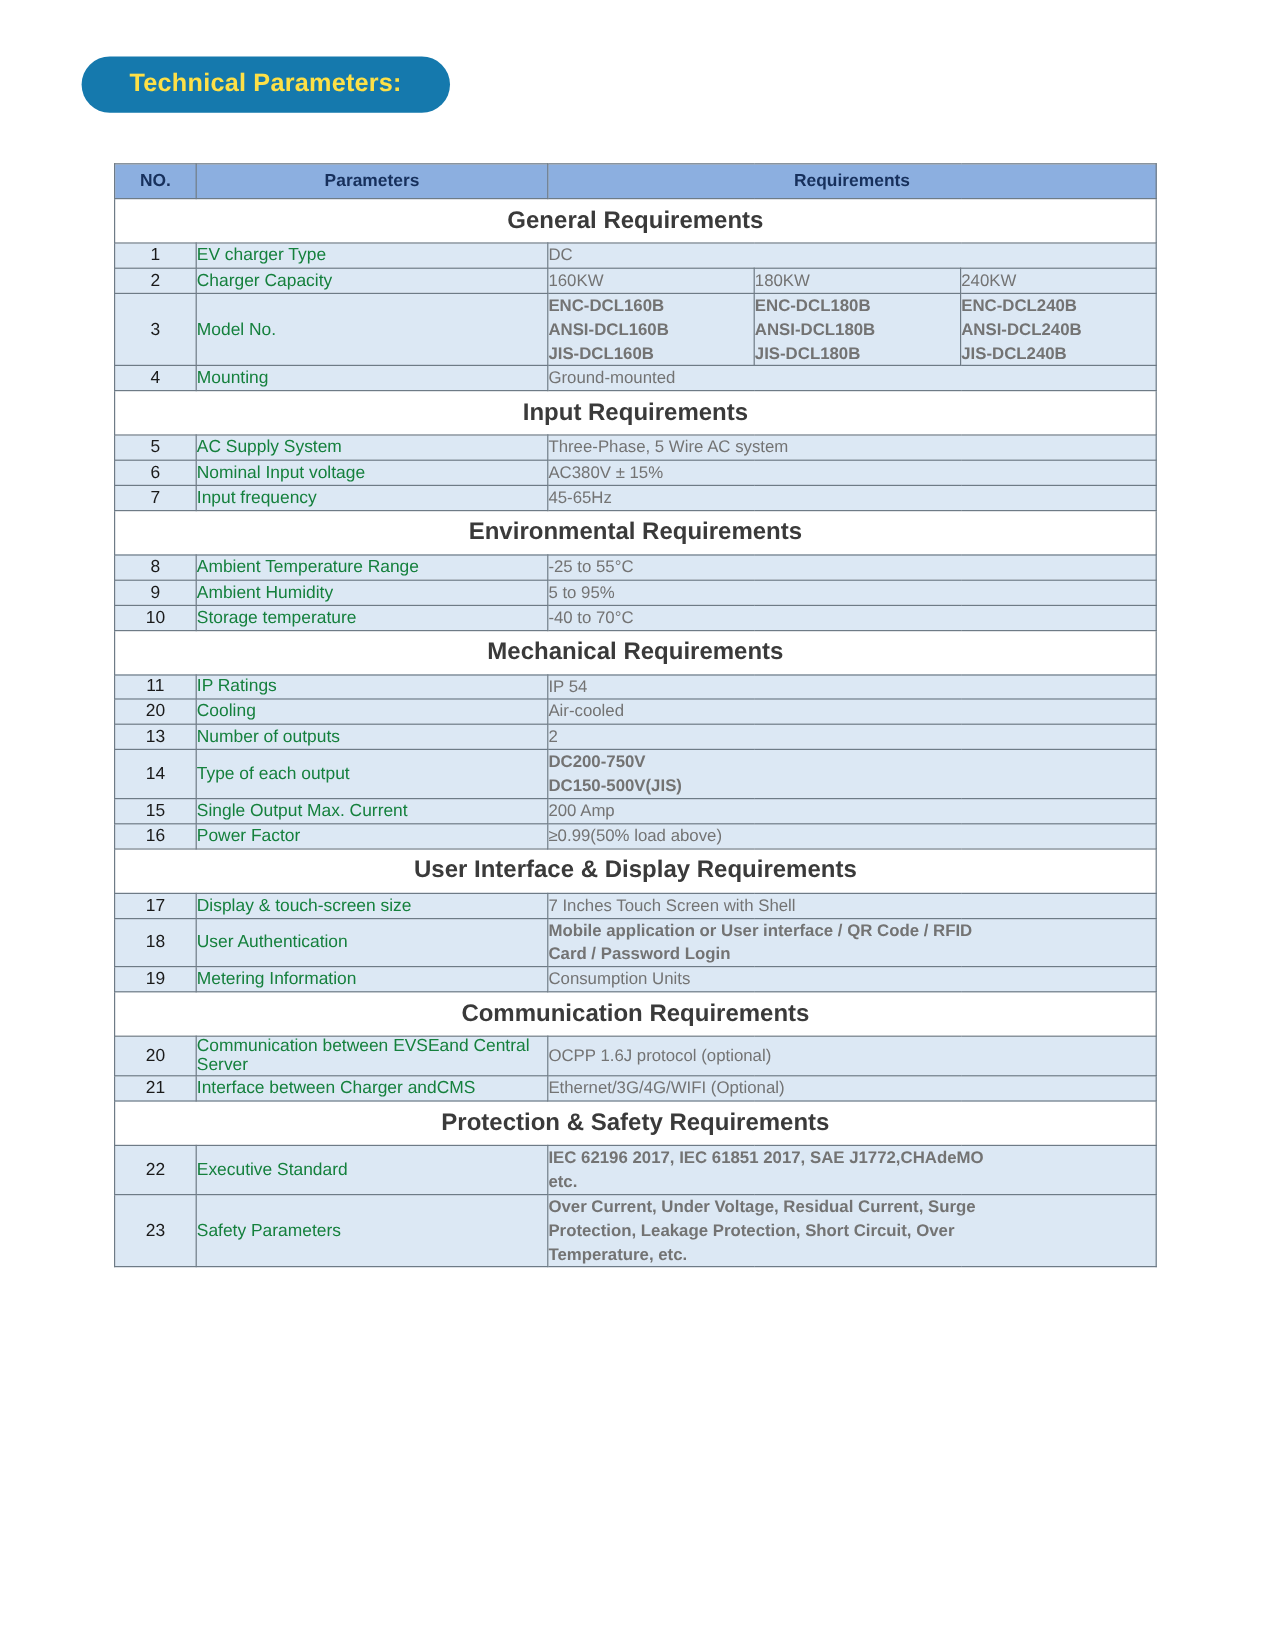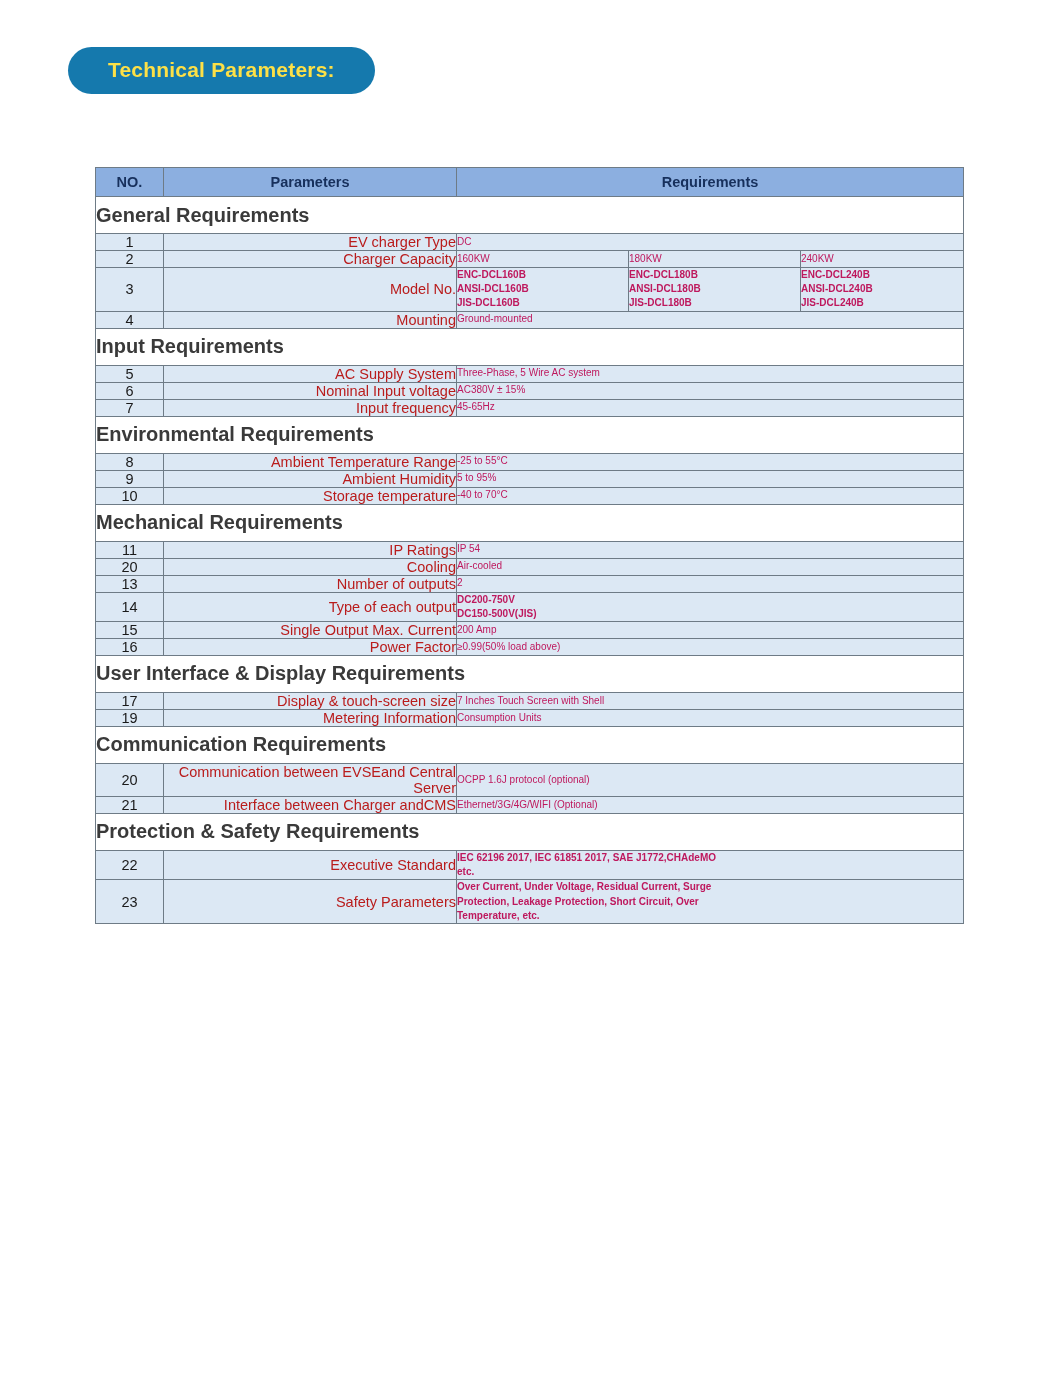--- a/index.html
+++ b/index.html
@@ -39,21 +39,20 @@
   .table-wrap {
     position: absolute;
     left: 95px;
     top: 136px;
     width: 868px;
   }
   table.spec {
     border-collapse: collapse;
     width: 868px;
     table-layout: fixed;
-    margin-top: 31px;
   }
   table.spec td, table.spec th {
     border: 1px solid #6e7b86;
     padding: 0;
     vertical-align: middle;
   }
 
   
   col.c-no    { width: 68px; }
   col.c-param { width: 293px; }
@@ -68,47 +67,48 @@
     font-size: 14.5px;
     font-weight: bold;
     text-align: center;
     height: 28px;
     line-height: 28px;
   }
 
   
   td.section {
     background: #ffffff;
+    text-align: center;
     font-size: 20px;
     font-weight: bold;
     color: #3a3a3a;
     height: 36px;
     padding: 2px 0 4px 0;
   }
 
   
   td.num {
     background: #dce8f4;
     text-align: center;
     font-size: 14.5px;
     color: #1a1a1a;
     padding: 6px 2px;
   }
   td.param {
     background: #dce8f4;
-    text-align: right;
+    text-align: left;
     font-size: 14.5px;
-    color: #b91c1c;
+    color: #15803d;
     padding: 6px 0 6px 10px;
   }
   td.val {
     background: #dce8f4;
     text-align: left;
-    font-size: 10px;
-    color: #be185d;
+    font-size: 14px;
+    color: #737373;
     padding: 6px 0 6px 10px;
     line-height: 1.42;
   }
   td.val .line { display: block; font-weight: bold; }
 </style>
 </head>
 <body>
 
 <div class="title-wrap">
   <span class="title-pill">Technical Parameters:</span>
@@ -244,20 +244,28 @@
         </tr>
         <tr>
           <td class="section" colspan="5">User Interface &amp; Display Requirements</td>
         </tr>
         <tr>
           <td class="num">17</td>
           <td class="param">Display &amp; touch-screen size</td>
           <td class="val" colspan="3">7 Inches Touch Screen with Shell</td>
         </tr>
         <tr>
+          <td class="num">18</td>
+          <td class="param">User Authentication</td>
+          <td class="val" colspan="3">
+            <span class="line">Mobile application or User interface / QR Code / RFID</span>
+            <span class="line">Card / Password Login</span>
+          </td>
+        </tr>
+        <tr>
           <td class="num">19</td>
           <td class="param">Metering Information</td>
           <td class="val" colspan="3">Consumption Units</td>
         </tr>
         <tr>
           <td class="section" colspan="5">Communication Requirements</td>
         </tr>
         <tr>
           <td class="num">20</td>
           <td class="param"><span class="line">Communication between EVSE</span><span class="line">and Central Server</span></td>

